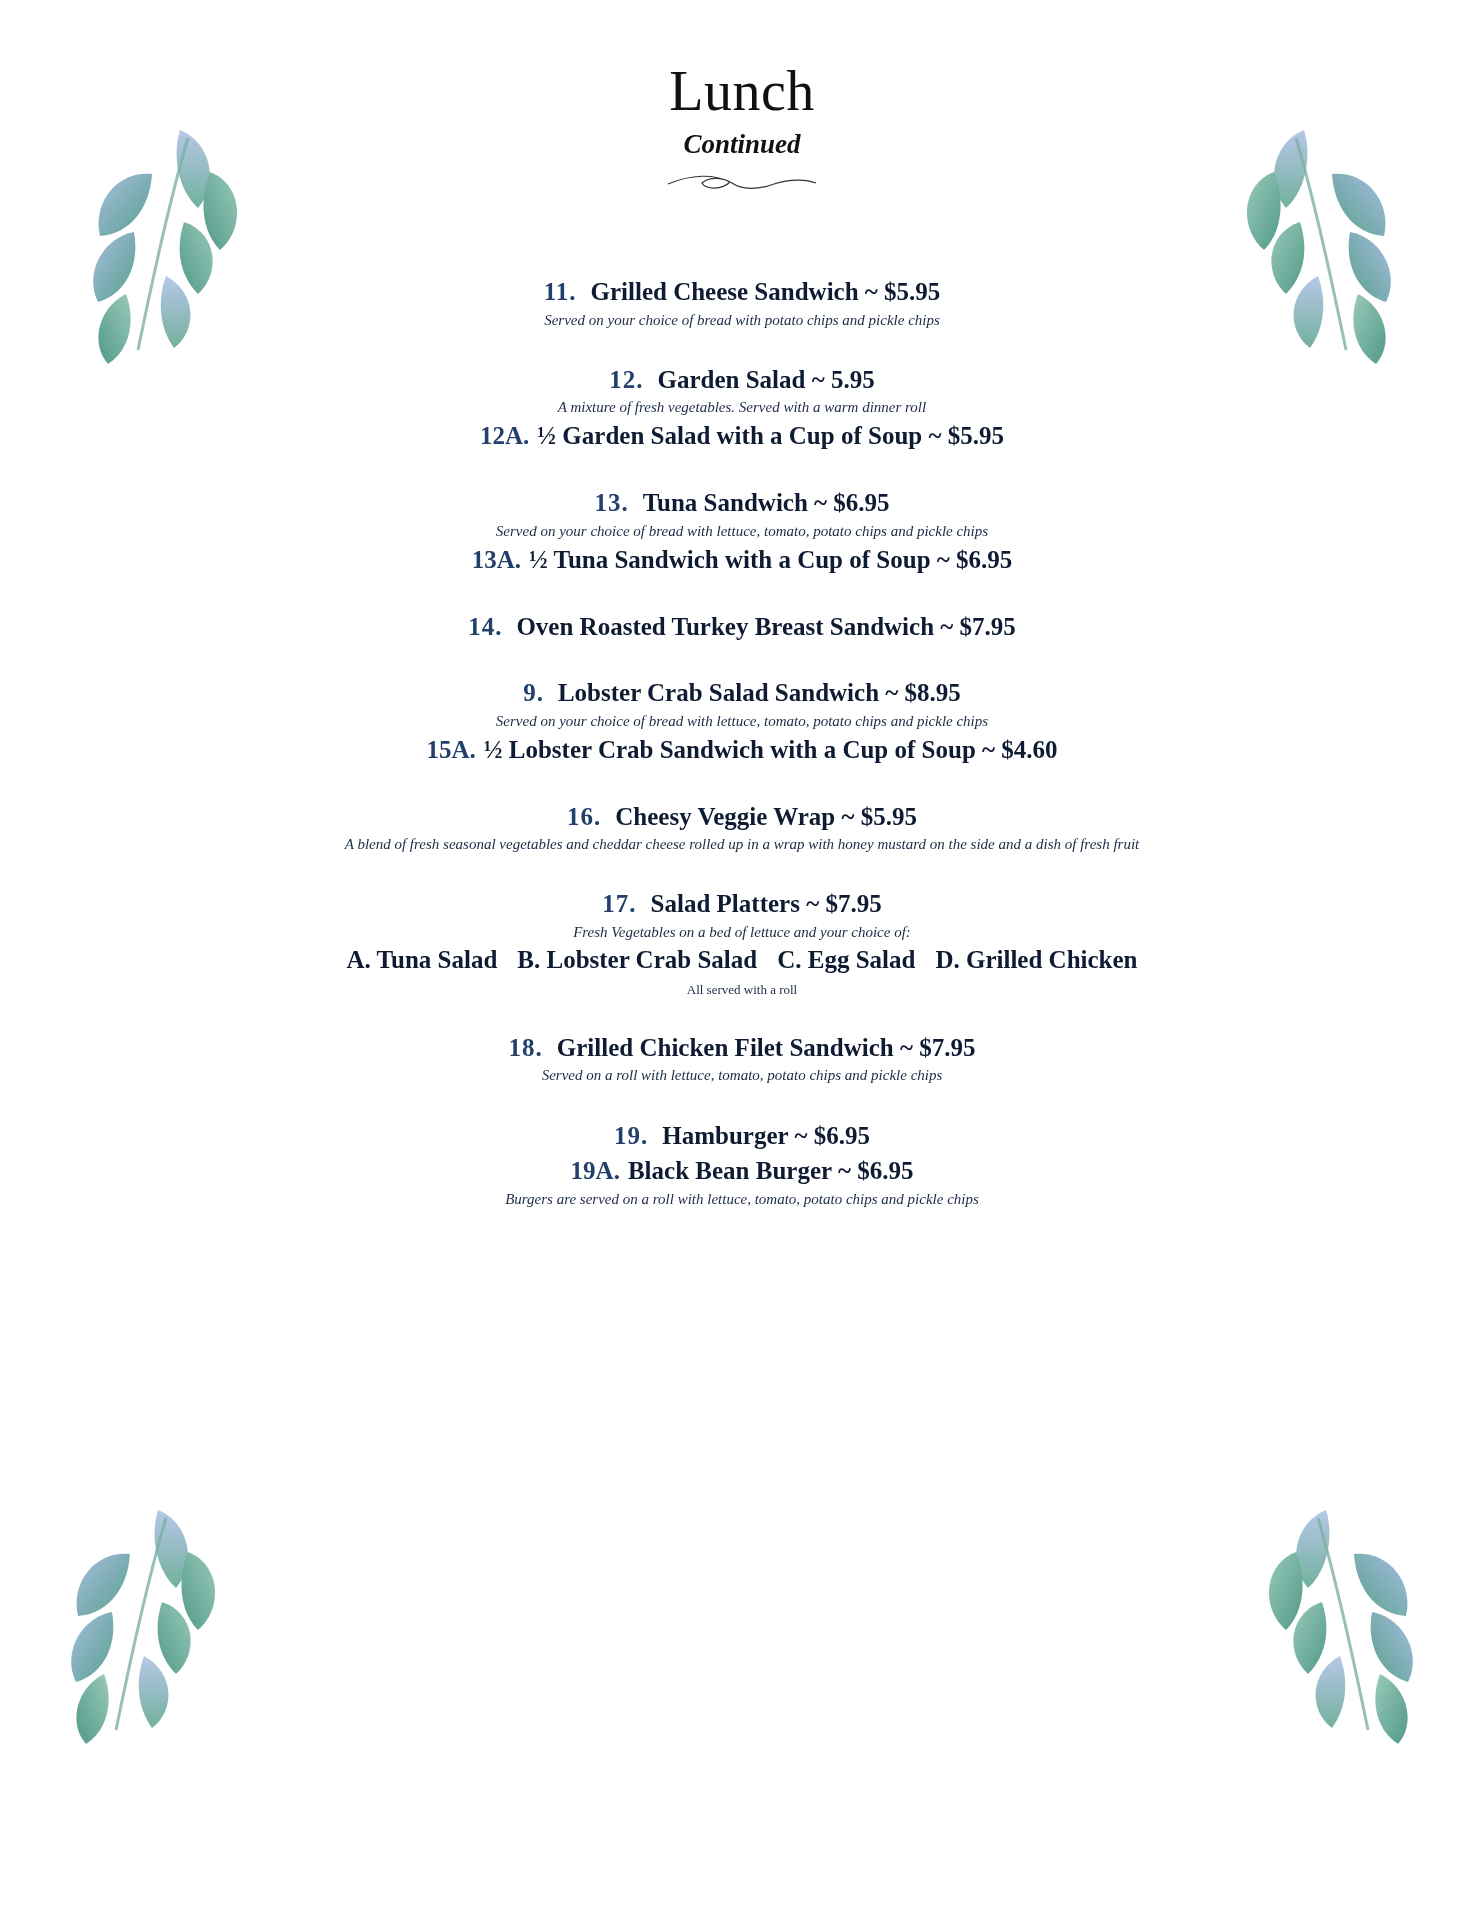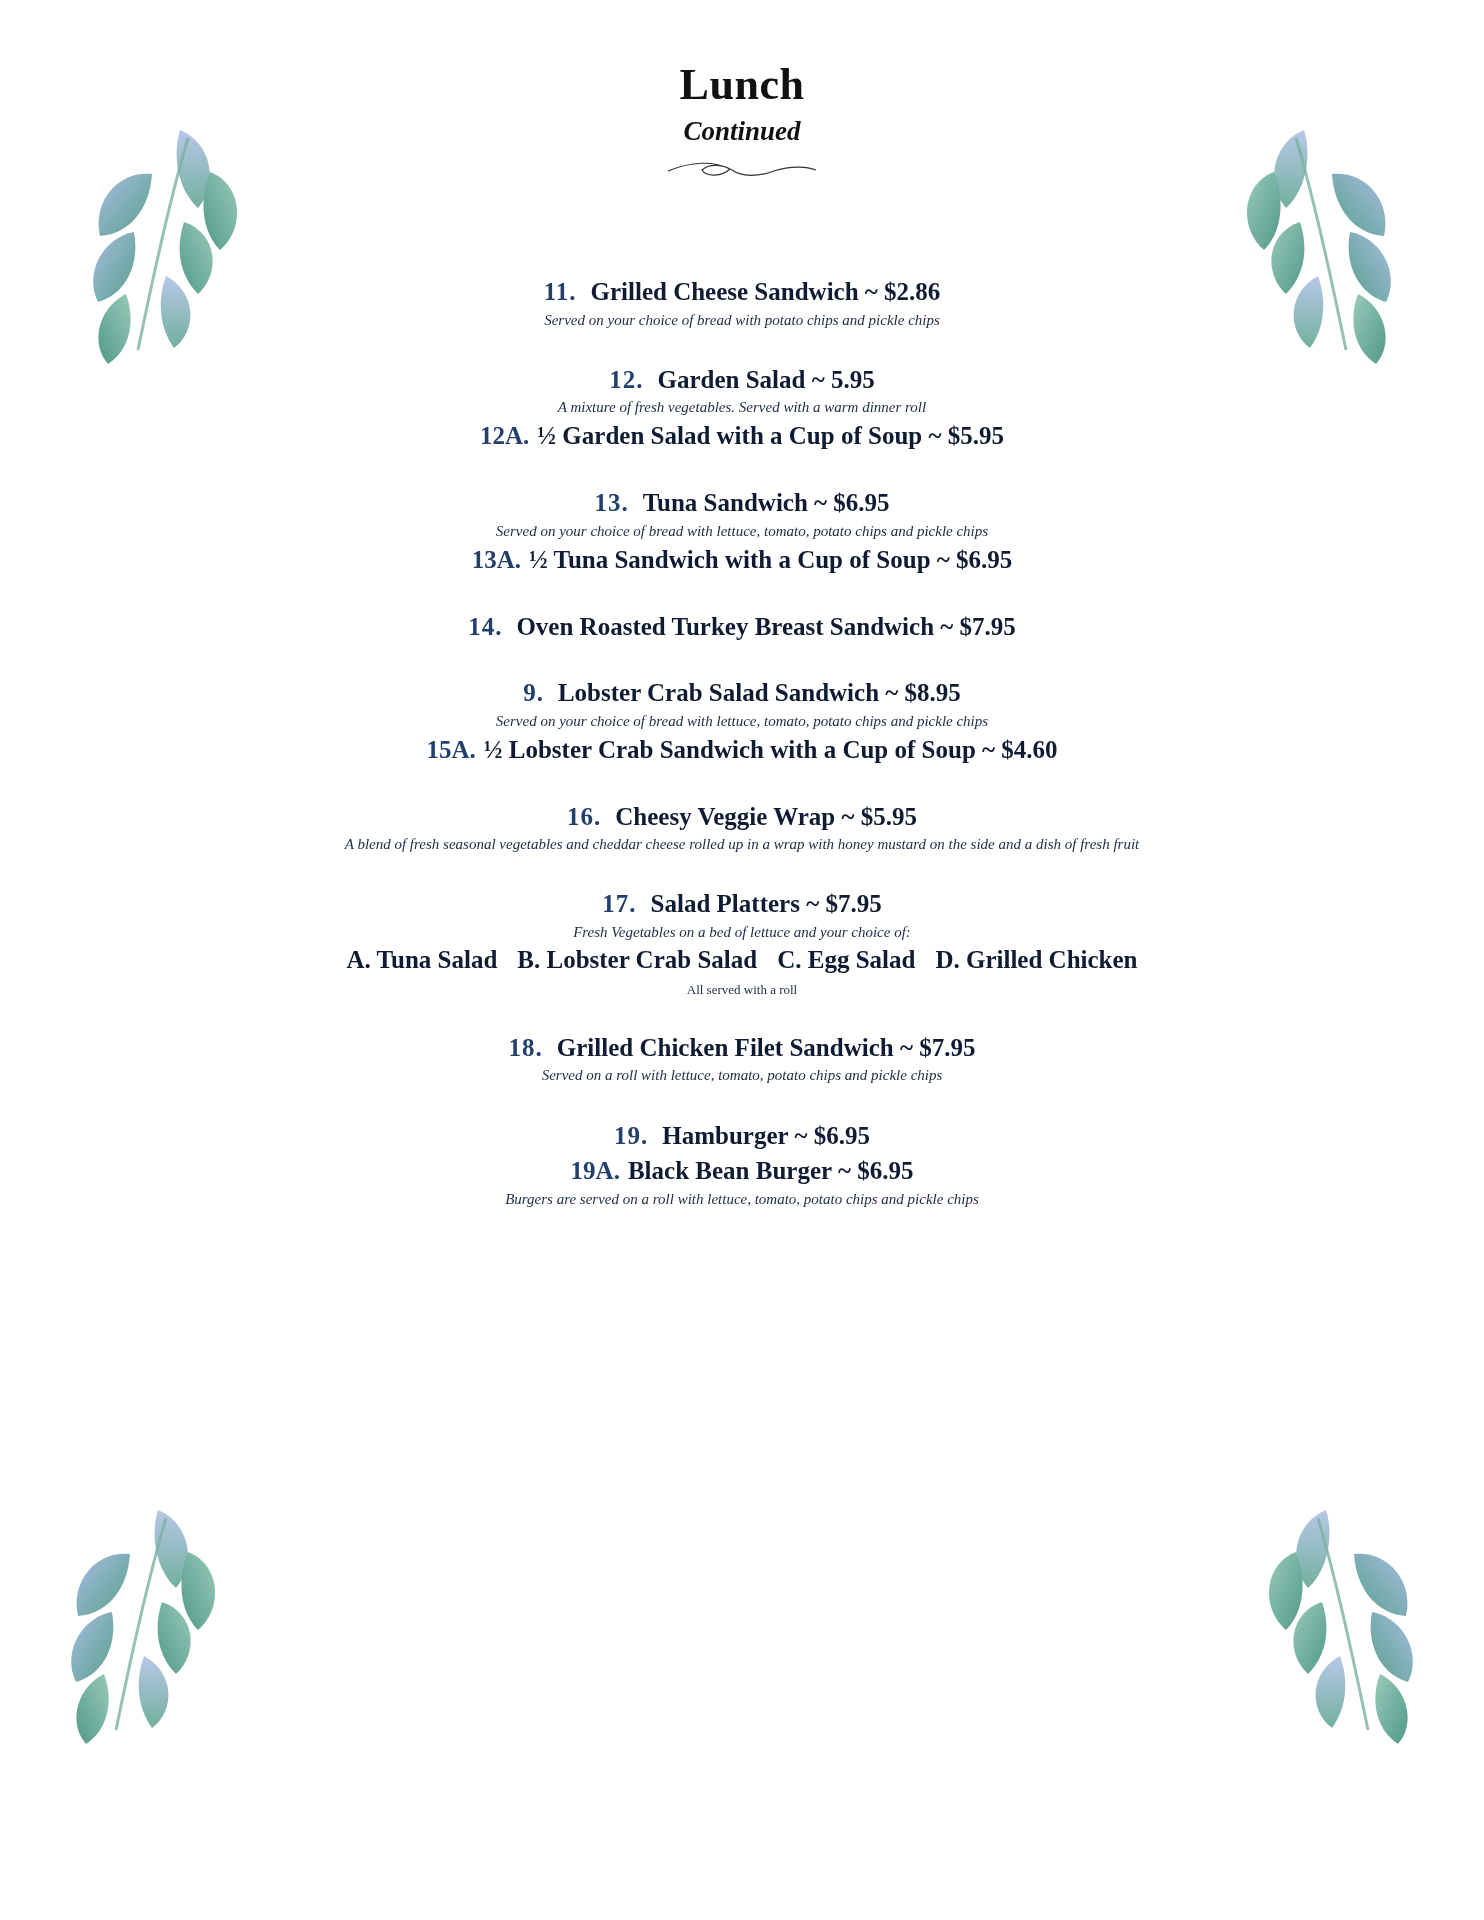--- a/index.html
+++ b/index.html
@@ -36,22 +36,22 @@
   .sprig-br { right: 38px; top: 1492px; transform: scaleX(-1); }
 
   
   .header {
     position: absolute;
     left: 0; right: 0;
     top: 62px;
     text-align: center;
   }
   .title {
-    font-size: 44px;
-    font-weight: 700;
+    font-size: 56px;
+    font-weight: 400;
     letter-spacing: 0.5px;
     line-height: 1.05;
     color: #111;
   }
   .subtitle {
     font-size: 27px;
     font-style: italic;
     font-weight: 700;
     margin-top: 8px;
     color: #111;
@@ -205,21 +205,21 @@
       <svg viewBox="0 0 160 24" xmlns="http://www.w3.org/2000/svg">
         <path d="M6 14 C30 4 52 4 68 12 C60 20 44 20 40 13 C48 6 62 8 70 13 C80 20 96 20 112 14 C130 8 146 10 154 13" fill="none" stroke="#333" stroke-width="1.2"></path>
       </svg>
     </div>
   </div>
 
   <div class="menu">
 
     <div class="item">
       <div class="item-head">
-        <span class="num">11.</span><span>Grilled Cheese Sandwich ~ $2.86</span>
+        <span class="num">11.</span><span>Grilled Cheese Sandwich ~ $5.95</span>
       </div>
       <div class="item-desc">Served on your choice of bread with potato chips and pickle chips</div>
     </div>
 
     <div class="item">
       <div class="item-head">
         <span class="num">12.</span><span>Garden Salad ~ 5.95</span>
       </div>
       <div class="item-desc">A mixture of fresh vegetables. Served with a warm dinner roll</div>
       <div class="item-sub">

